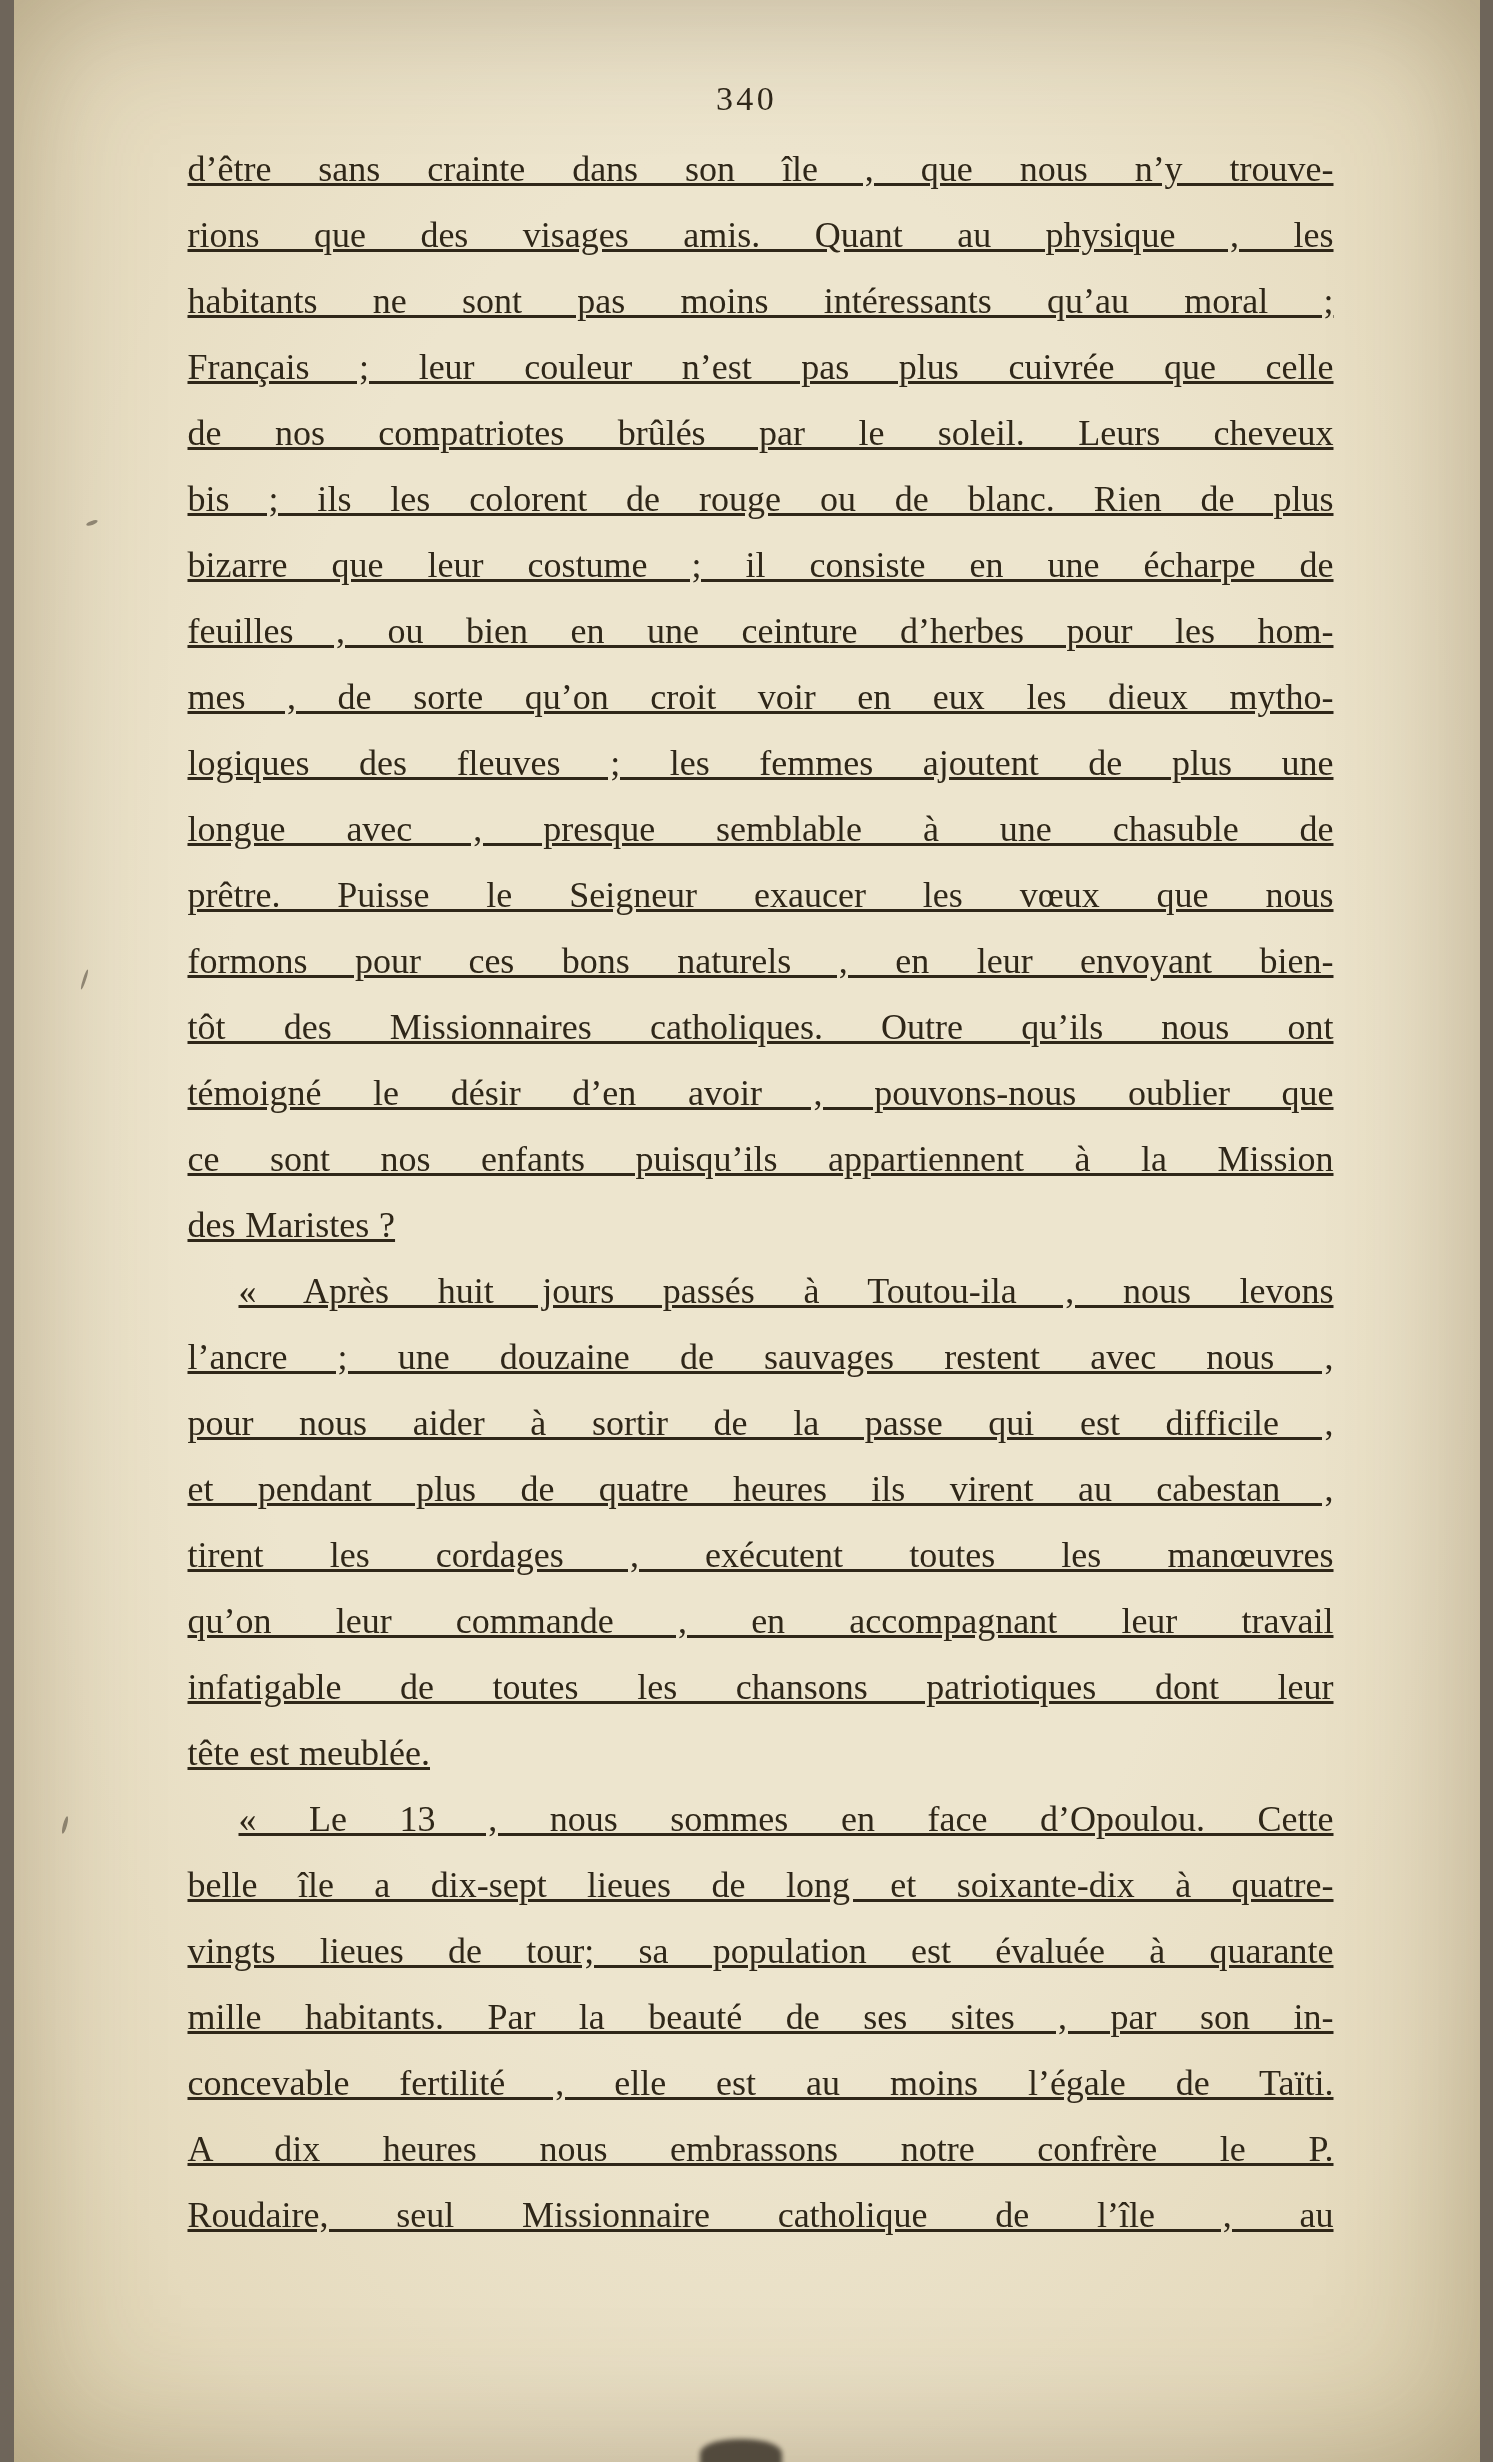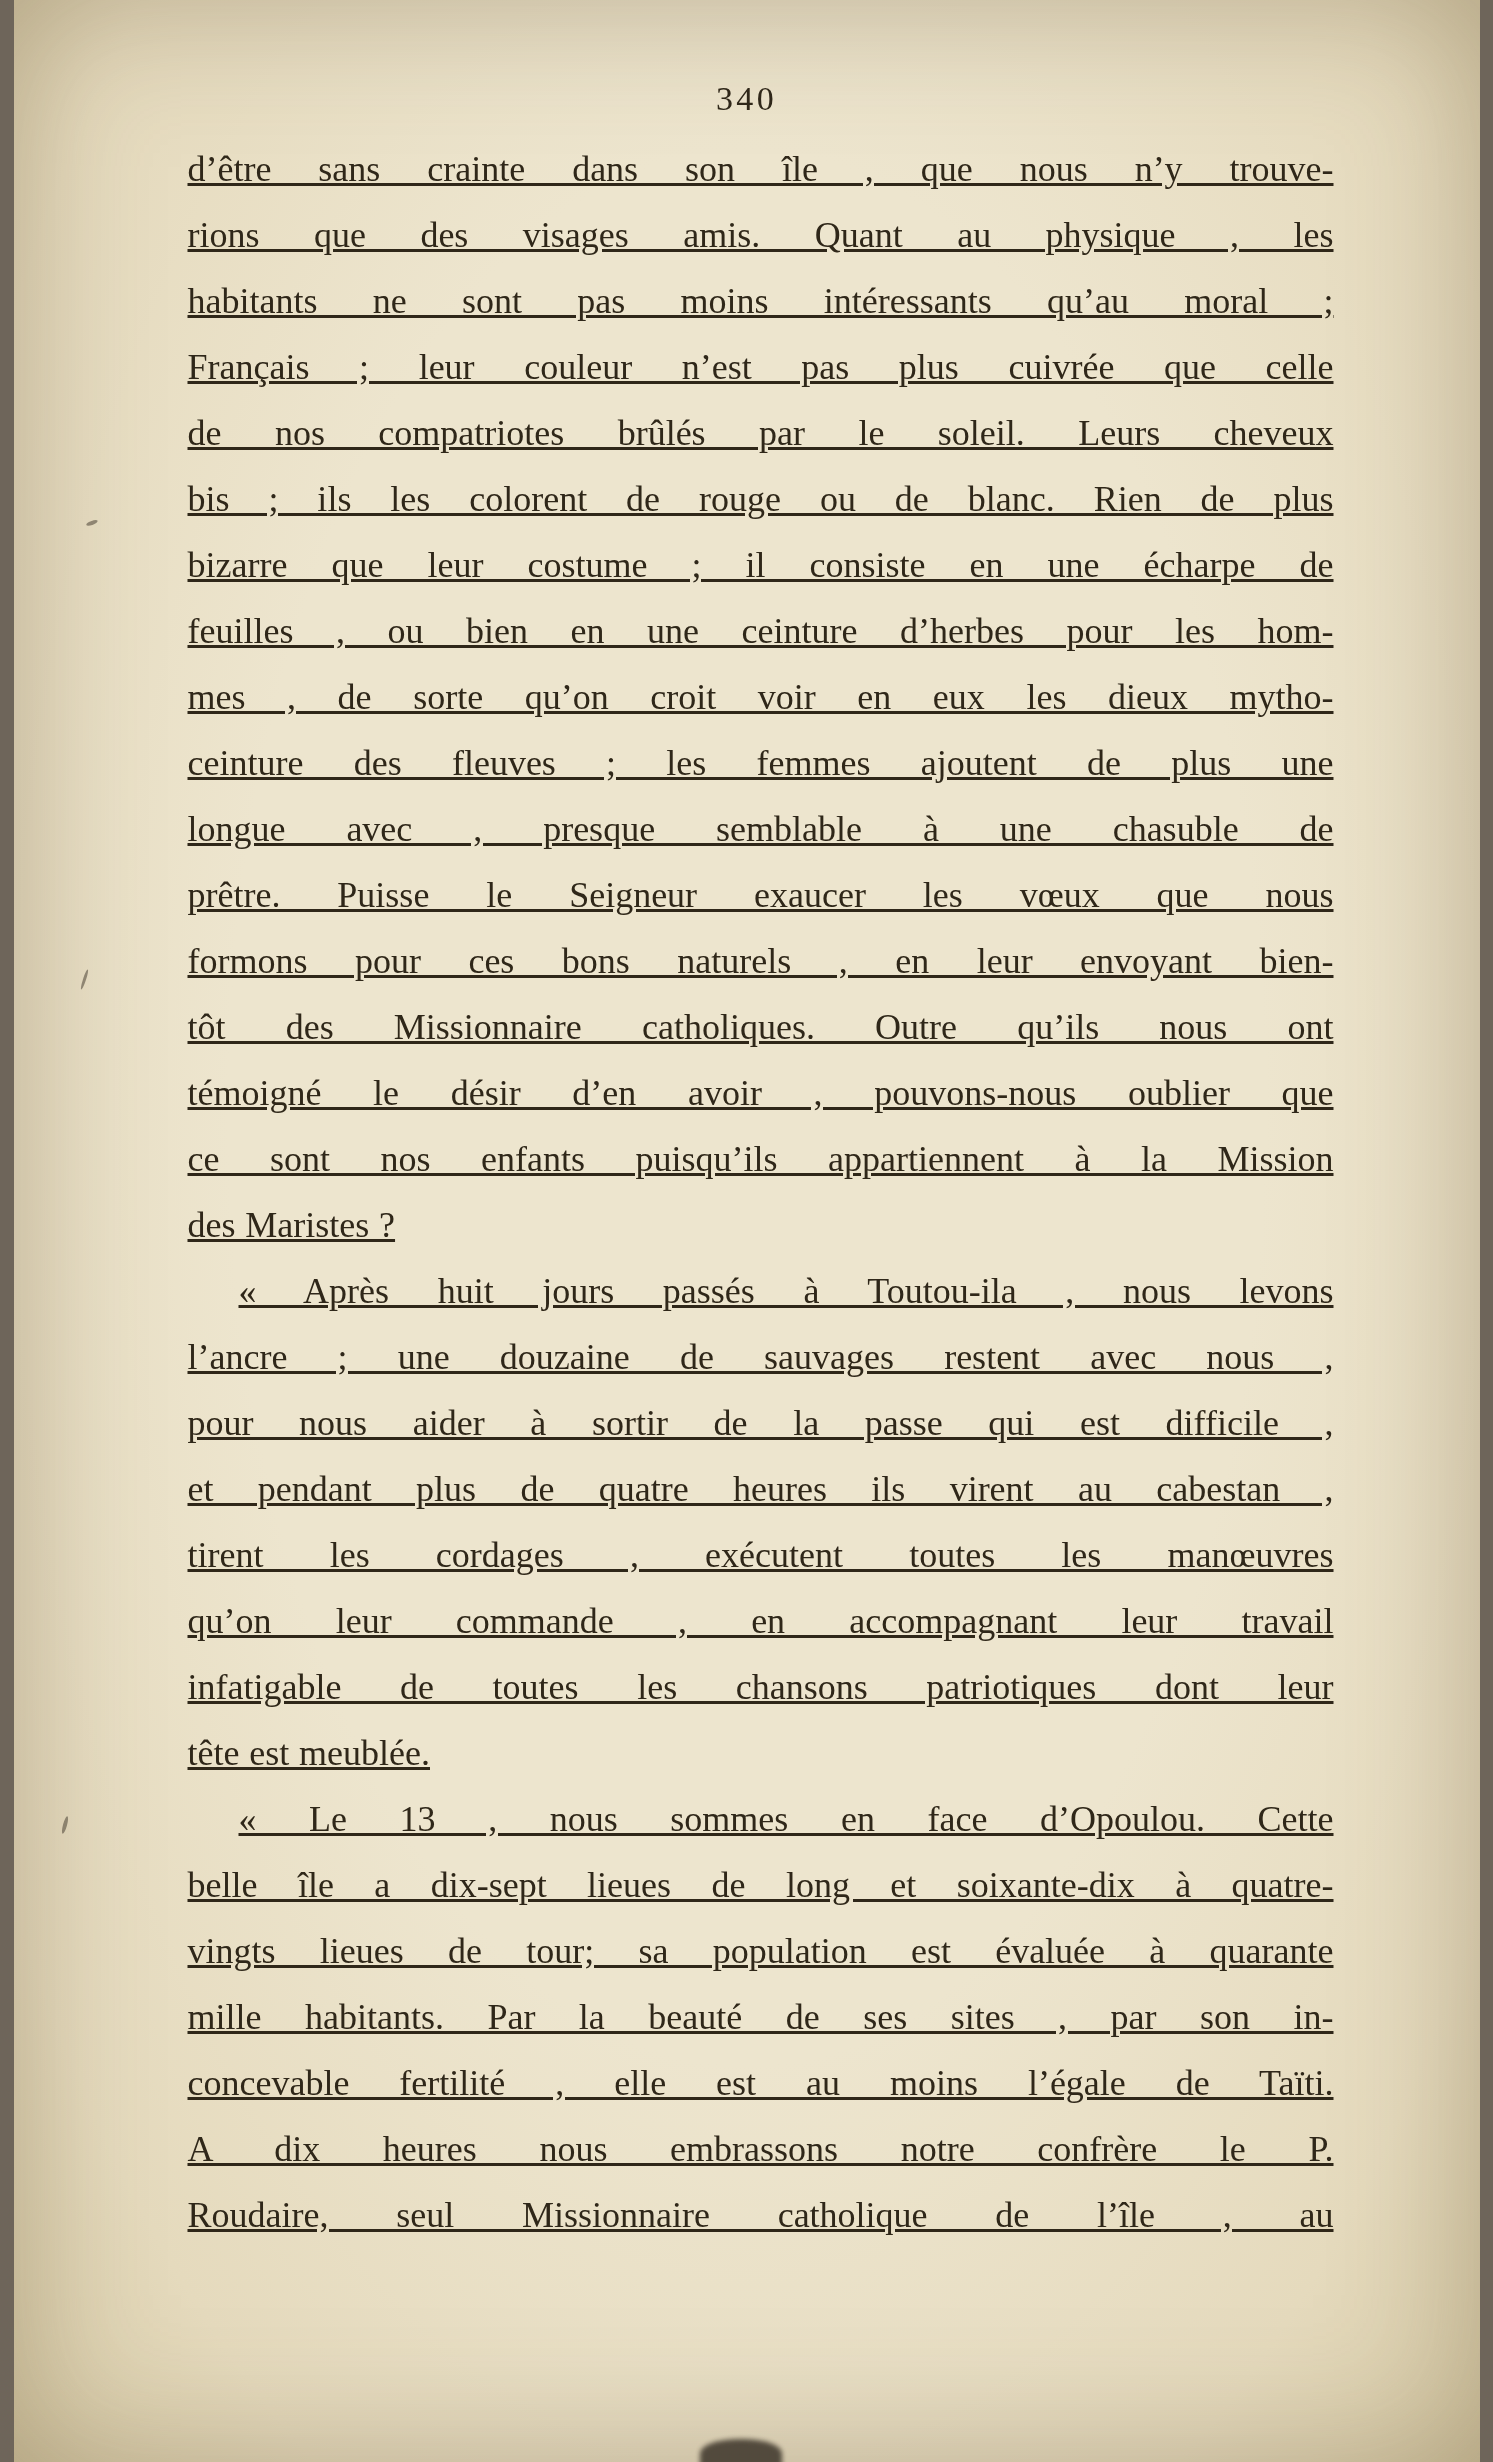--- a/index.html
+++ b/index.html
@@ -79,25 +79,25 @@
   <div class="text-block">
     <div class="line">d’être sans crainte dans son île , que nous n’y trouve-</div>
     <div class="line">rions que des visages amis. Quant au physique , les</div>
     <div class="line">habitants ne sont pas moins intéressants qu’au moral ;</div>
     <div class="line">Français ; leur couleur n’est pas plus cuivrée que celle</div>
     <div class="line">de nos compatriotes brûlés par le soleil. Leurs cheveux</div>
     <div class="line">bis ; ils les colorent de rouge ou de blanc. Rien de plus</div>
     <div class="line">bizarre que leur costume ; il consiste en une écharpe de</div>
     <div class="line">feuilles , ou bien en une ceinture d’herbes pour les hom-</div>
     <div class="line">mes , de sorte qu’on croit voir en eux les dieux mytho-</div>
-    <div class="line">ceinture des fleuves ; les femmes ajoutent de plus une</div>
+    <div class="line">logiques des fleuves ; les femmes ajoutent de plus une</div>
     <div class="line">longue avec , presque semblable à une chasuble de</div>
     <div class="line">prêtre. Puisse le Seigneur exaucer les vœux que nous</div>
     <div class="line">formons pour ces bons naturels , en leur envoyant bien-</div>
-    <div class="line">tôt des Missionnaire catholiques. Outre qu’ils nous ont</div>
+    <div class="line">tôt des Missionnaires catholiques. Outre qu’ils nous ont</div>
     <div class="line">témoigné le désir d’en avoir , pouvons-nous oublier que</div>
     <div class="line">ce sont nos enfants puisqu’ils appartiennent à la Mission</div>
     <div class="line end">des Maristes ?</div>
     <div class="line indent">« Après huit jours passés à Toutou-ila , nous levons</div>
     <div class="line">l’ancre ; une douzaine de sauvages restent avec nous ,</div>
     <div class="line">pour nous aider à sortir de la passe qui est difficile ,</div>
     <div class="line">et pendant plus de quatre heures ils virent au cabestan ,</div>
     <div class="line">tirent les cordages , exécutent toutes les manœuvres</div>
     <div class="line">qu’on leur commande , en accompagnant leur travail</div>
     <div class="line">infatigable de toutes les chansons patriotiques dont leur</div>

